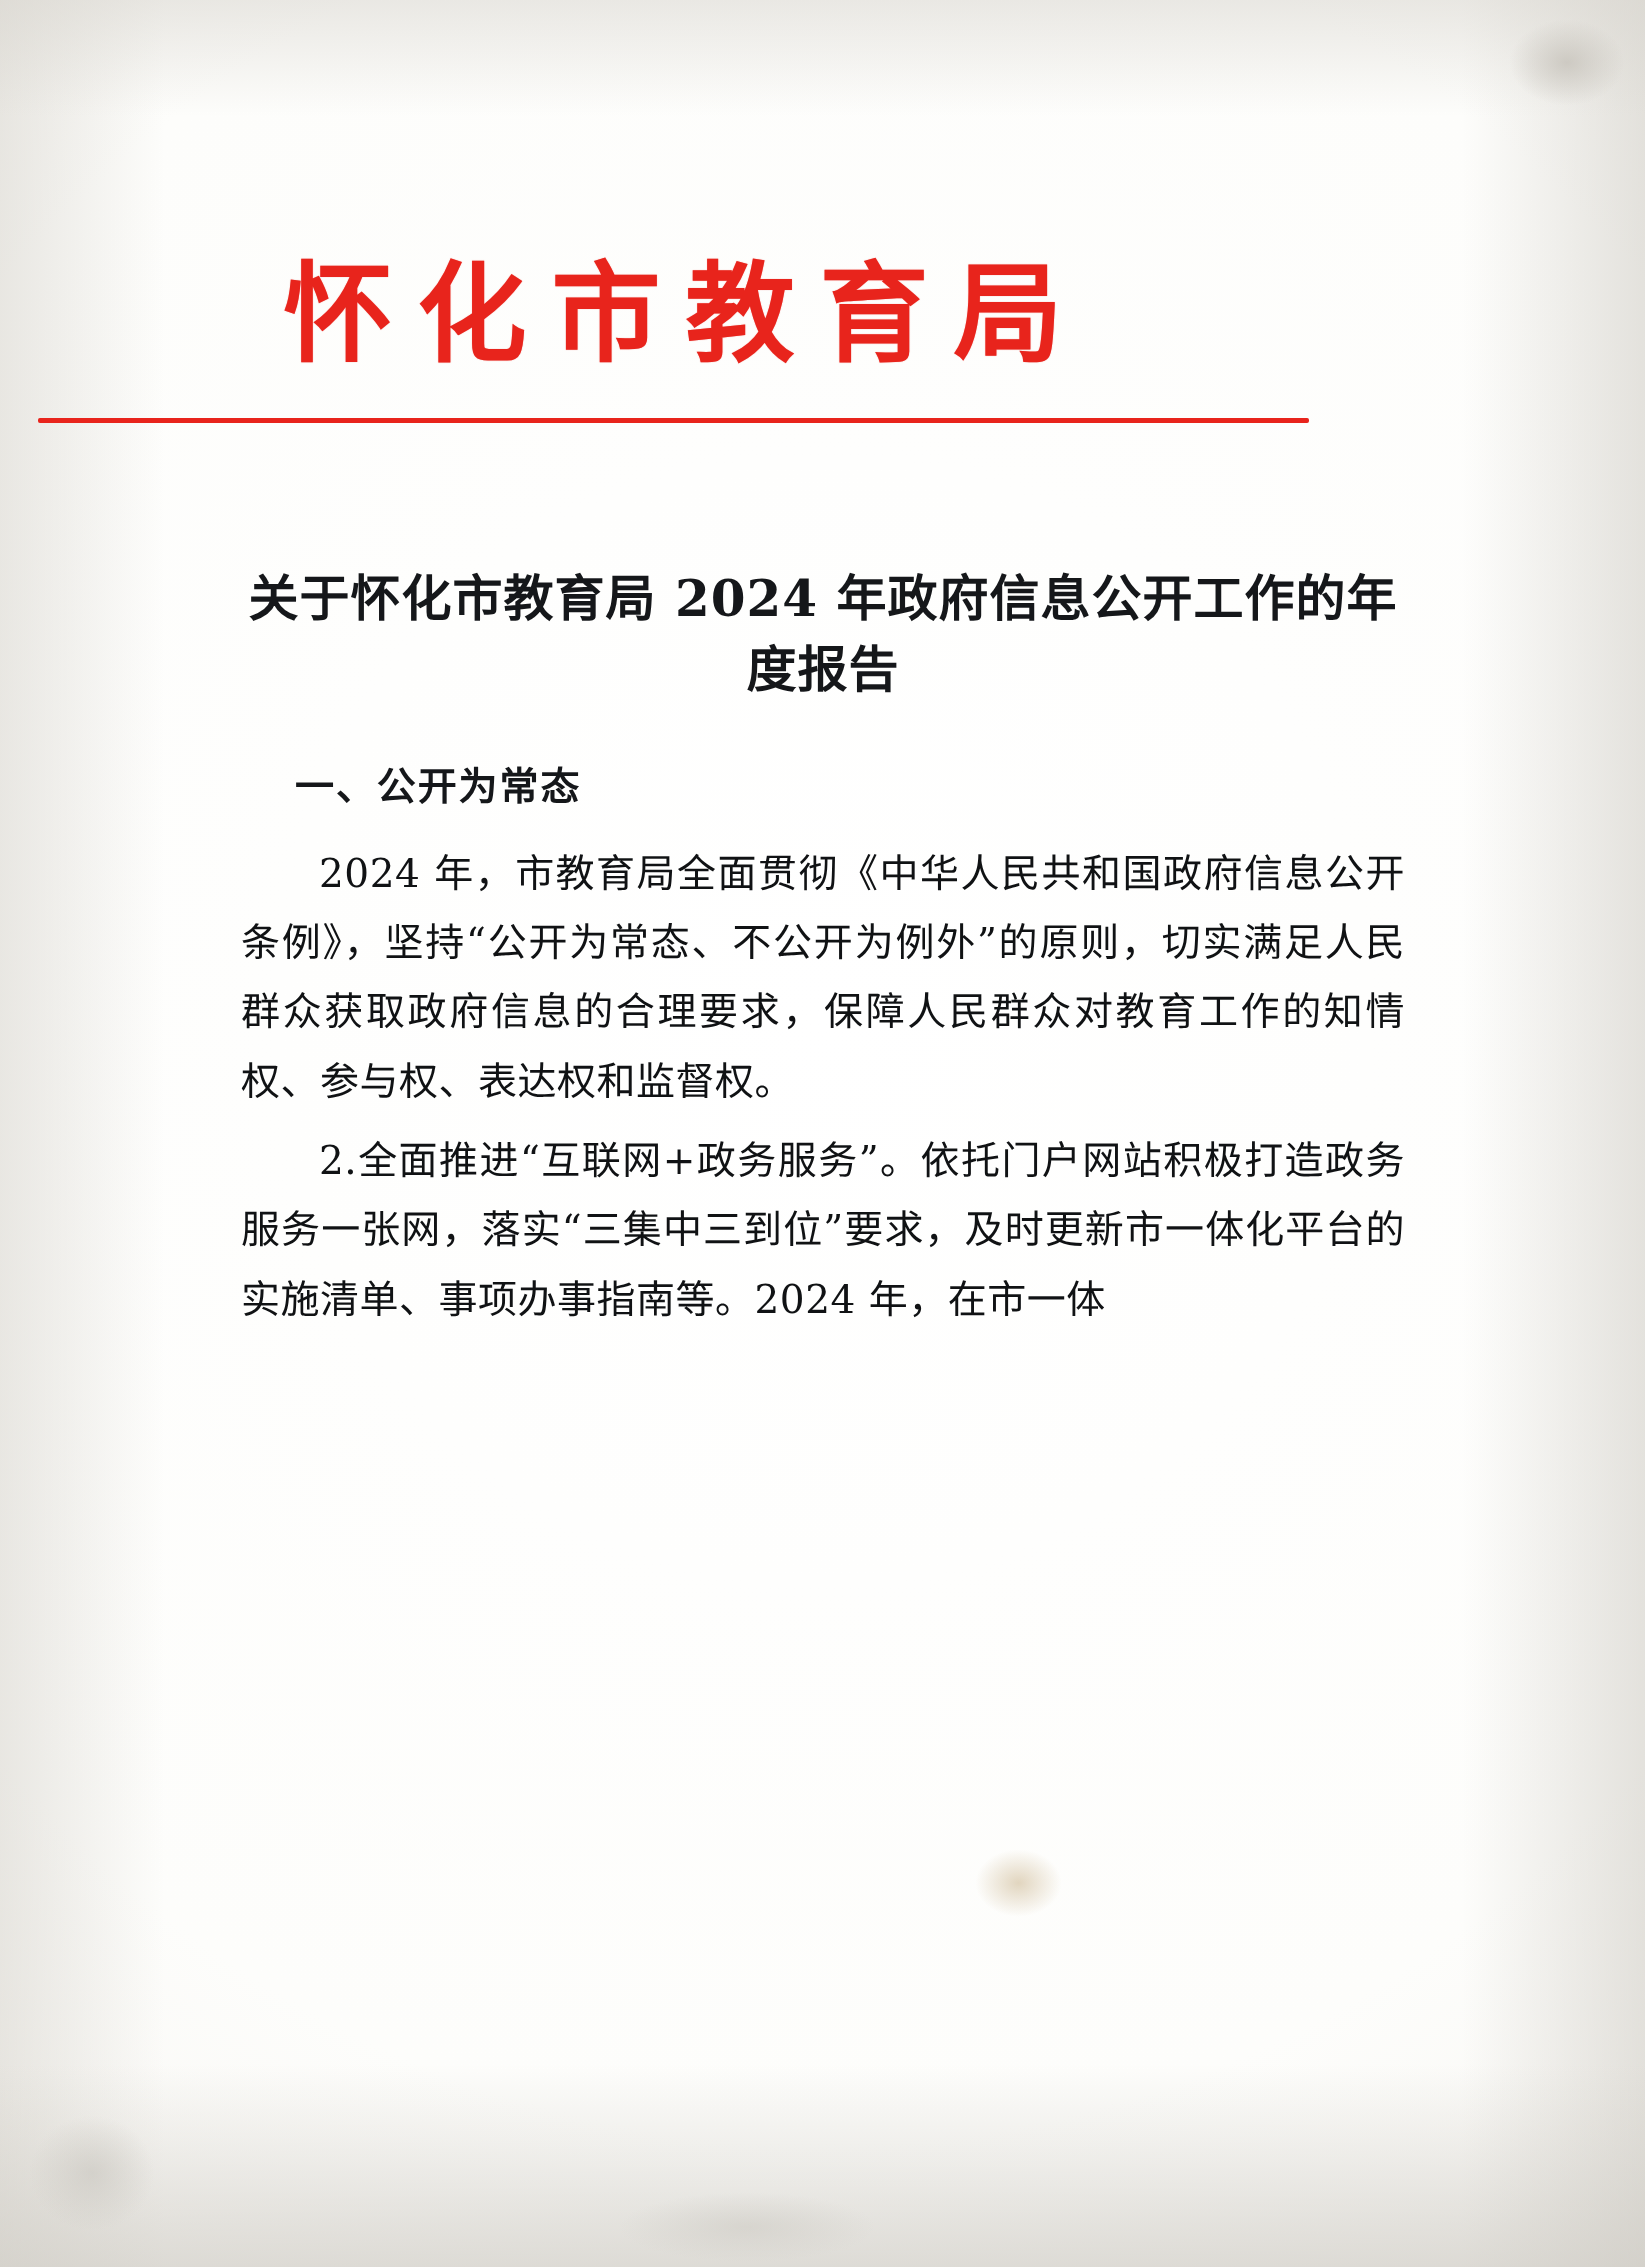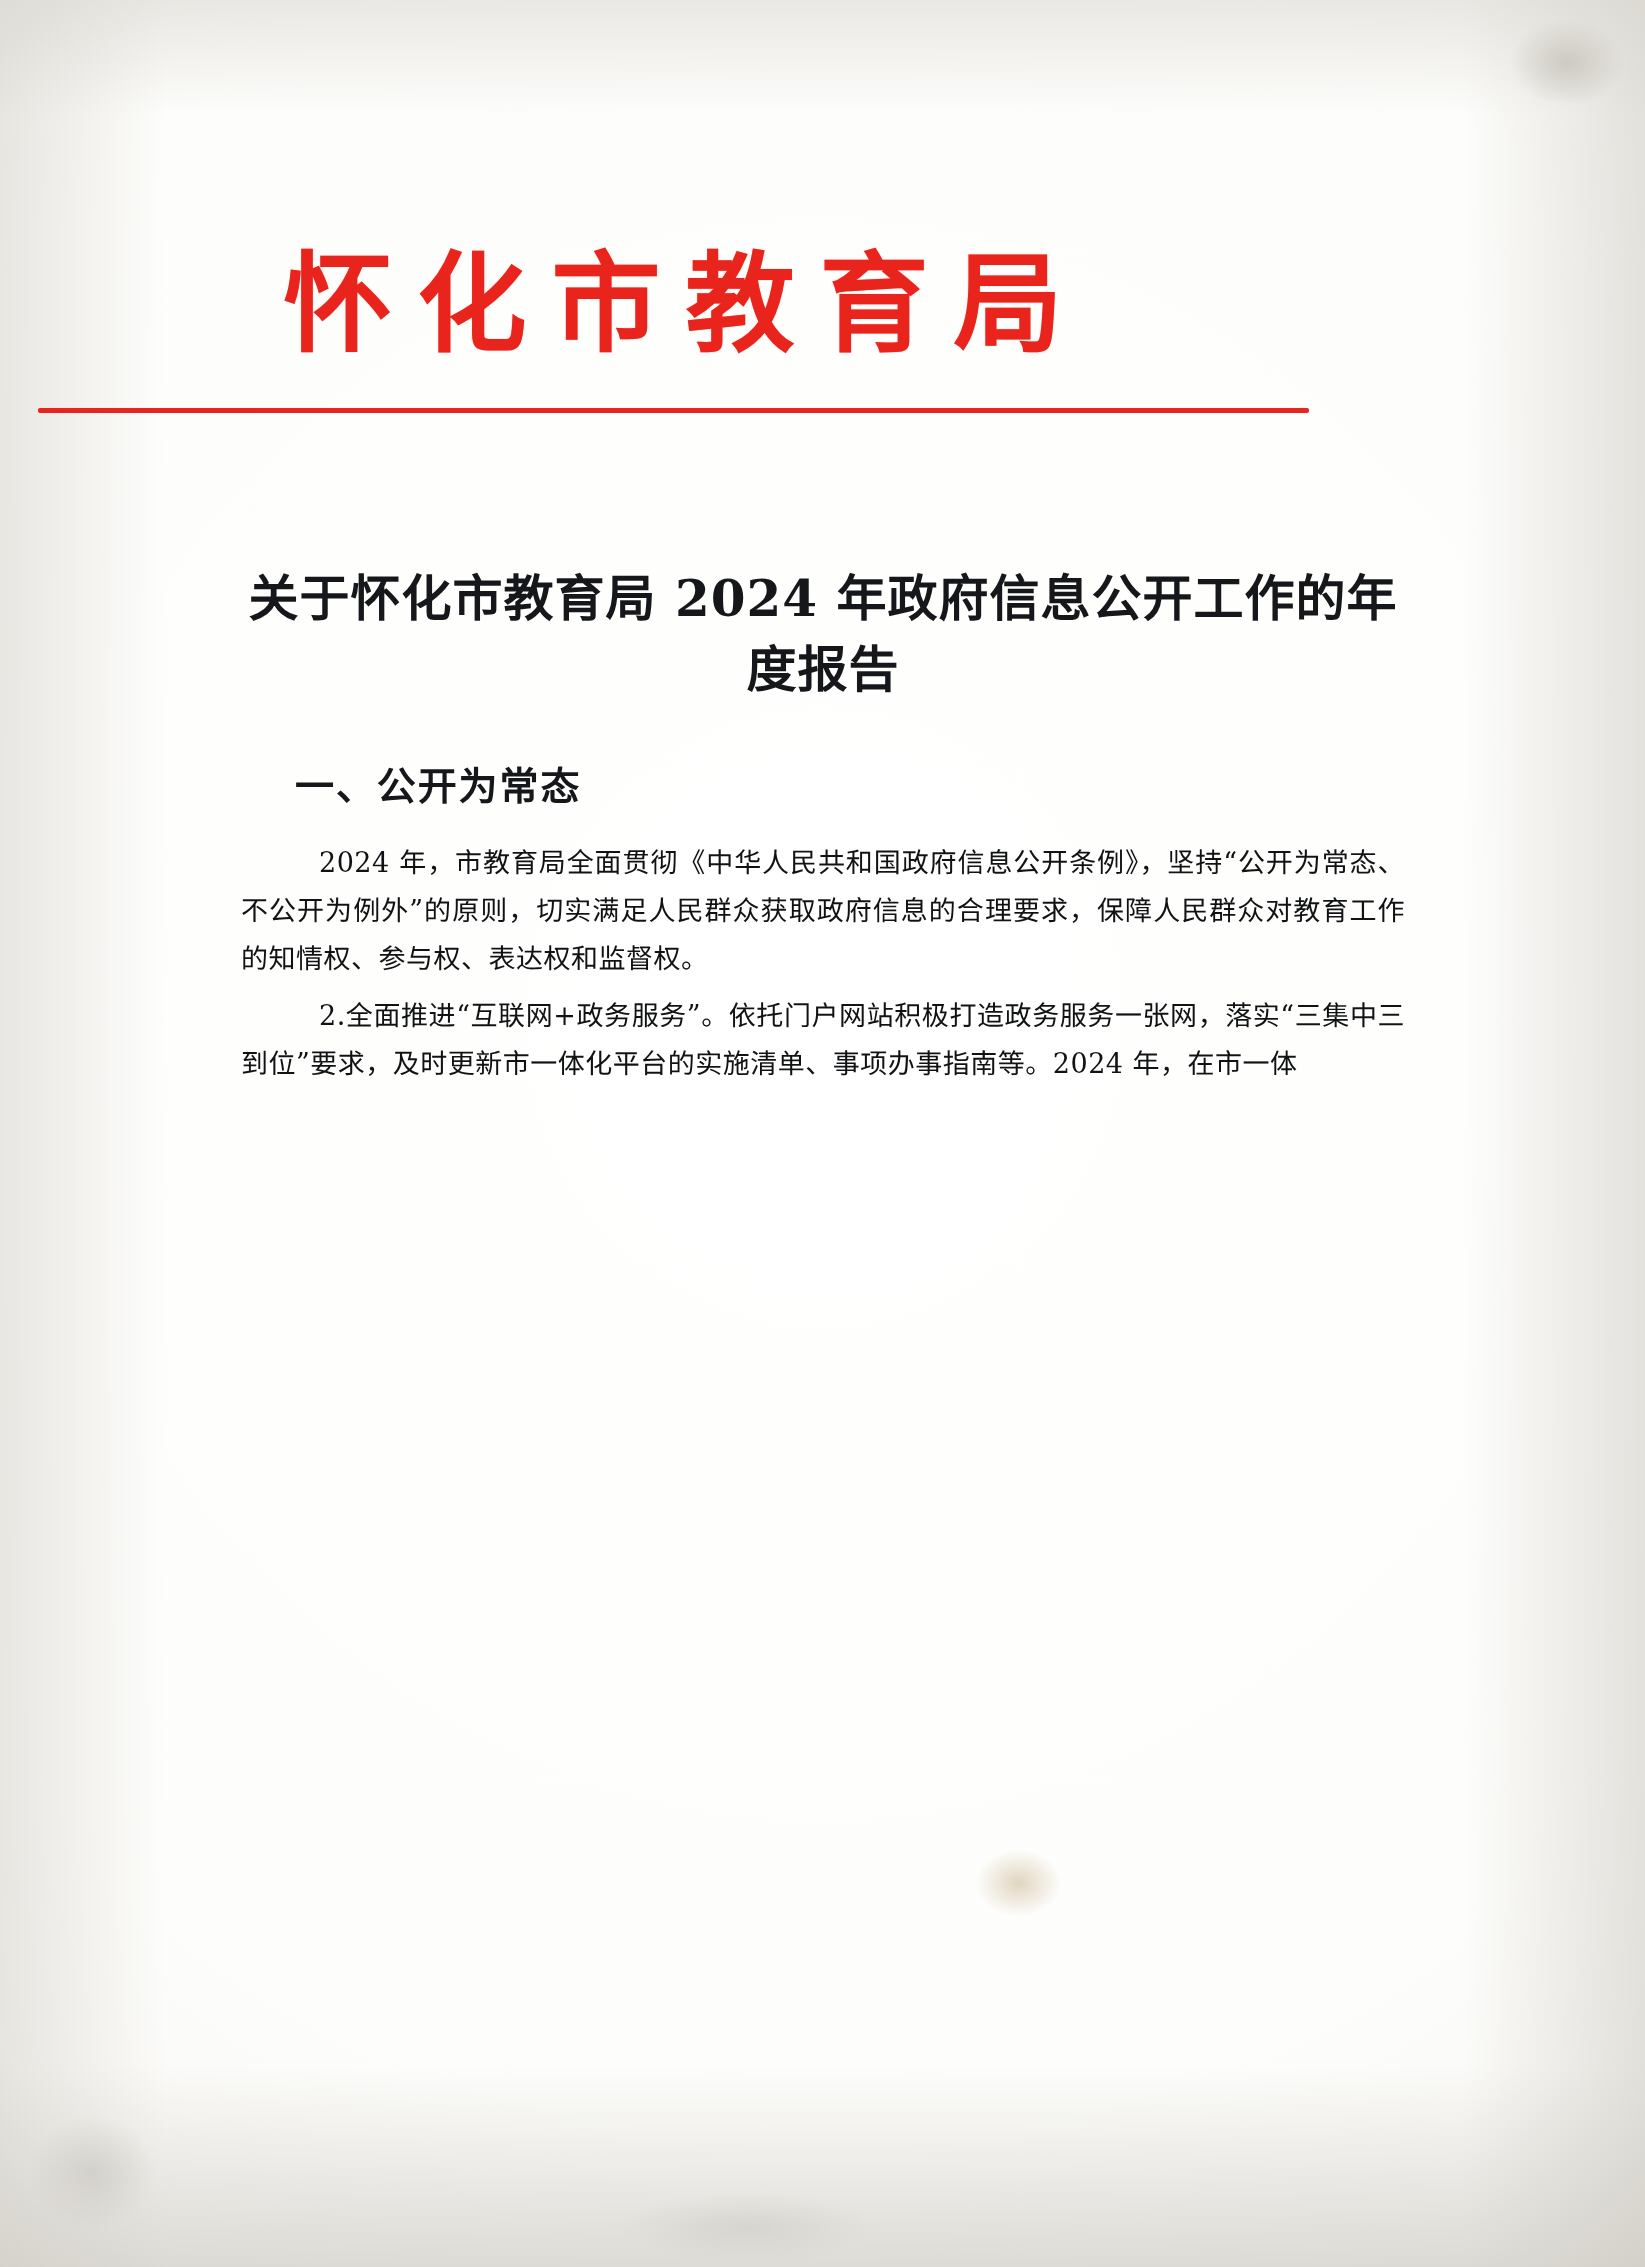--- a/index.html
+++ b/index.html
@@ -59,21 +59,21 @@
   }
   .smudge-d {
     left: 621px; top: 2193px; width: 252px; height: 68px;
     background: radial-gradient(ellipse at 50% 50%, rgba(203,200,193,0.5), rgba(255,255,255,0) 72%);
   }
 
   
   .letterhead {
     position: absolute;
     left: 0;
-    top: 250px;
+    top: 260px;
     width: 1346px;
     text-align: center;
   }
   .letterhead-title {
     font-family: "DejaVu Serif", "Liberation Serif", serif;
     font-weight: 700;
     font-size: 109px;
     line-height: 1.0;
     color: #e8241c;
     letter-spacing: 25px;
@@ -111,21 +111,21 @@
     font-weight: 700;
     font-size: 39px;
     line-height: 1.5;
     color: #15171a;
     margin: 0 0 23px 0;
     text-indent: 54px;
     letter-spacing: 1.9px;
   }
   .para {
     font-family: "DejaVu Serif", "Liberation Serif", serif;
-    font-size: 27px;
+    font-size: 39px;
     line-height: 1.78;
     color: #101214;
     margin: 0 0 9.7px 0;
     text-indent: 78px;
     text-align: justify;
     text-justify: inter-ideograph;
     letter-spacing: 0.5px;
   }
 </style>
 </head>

